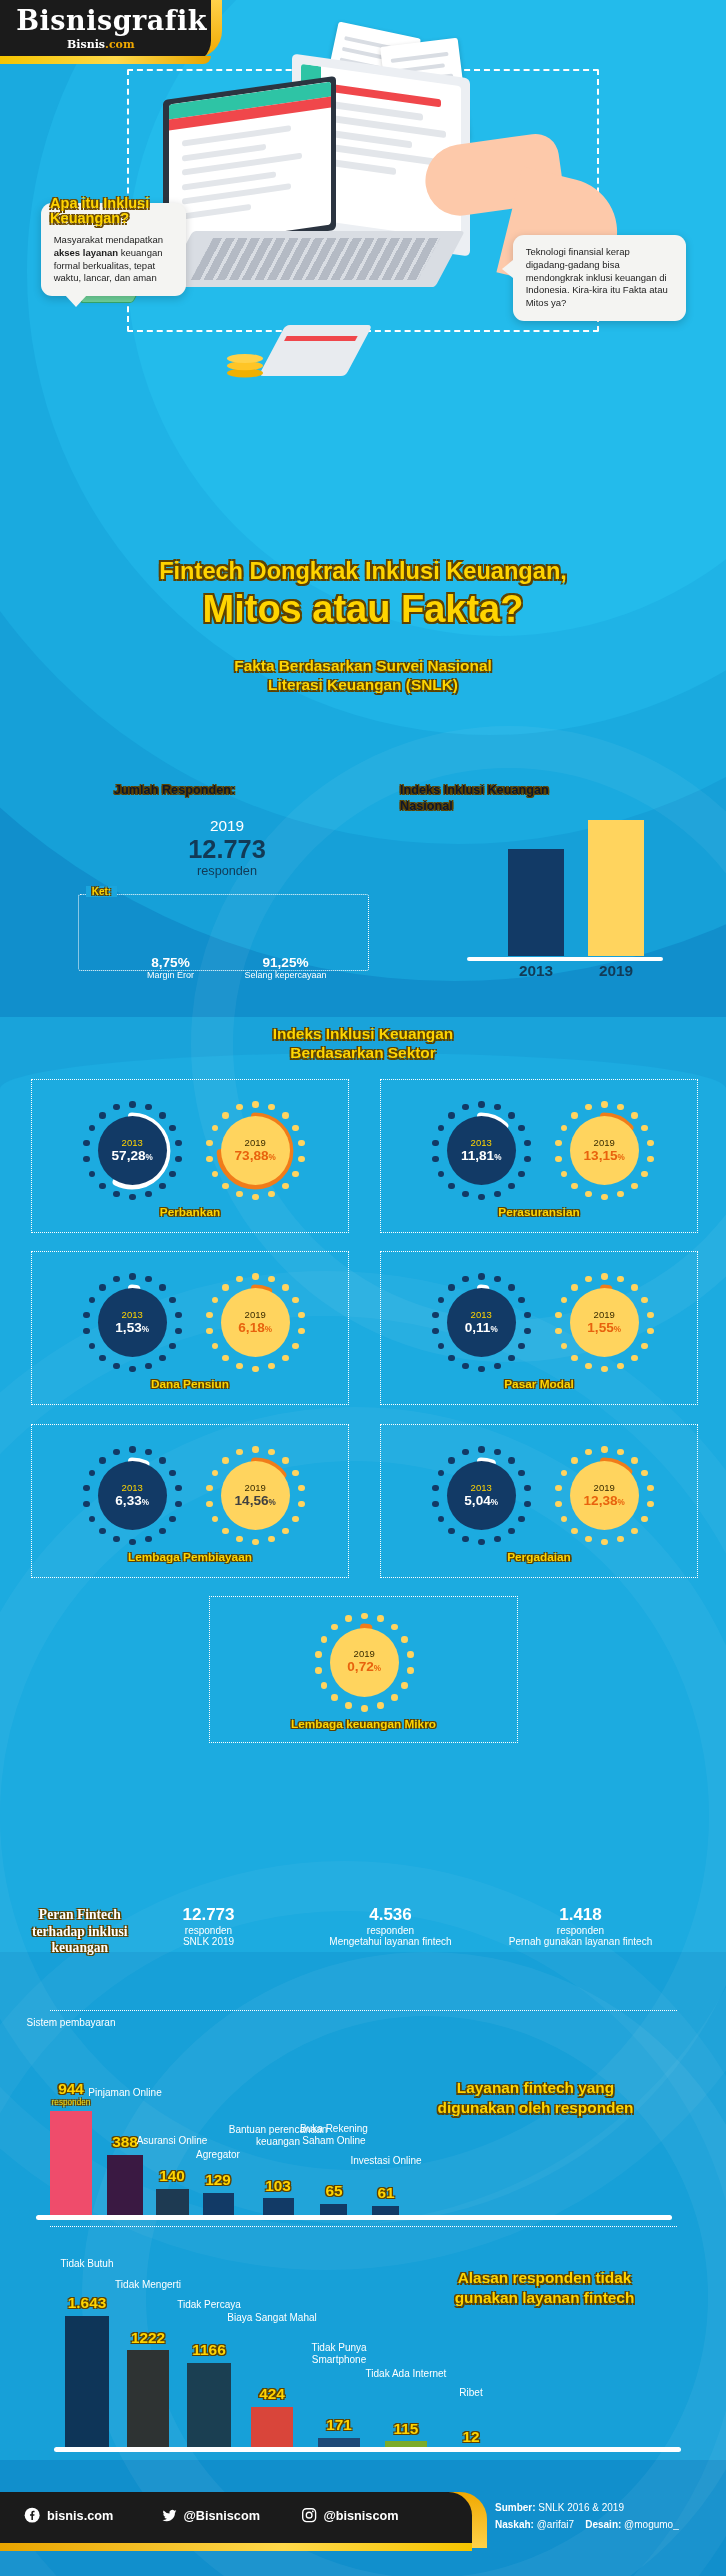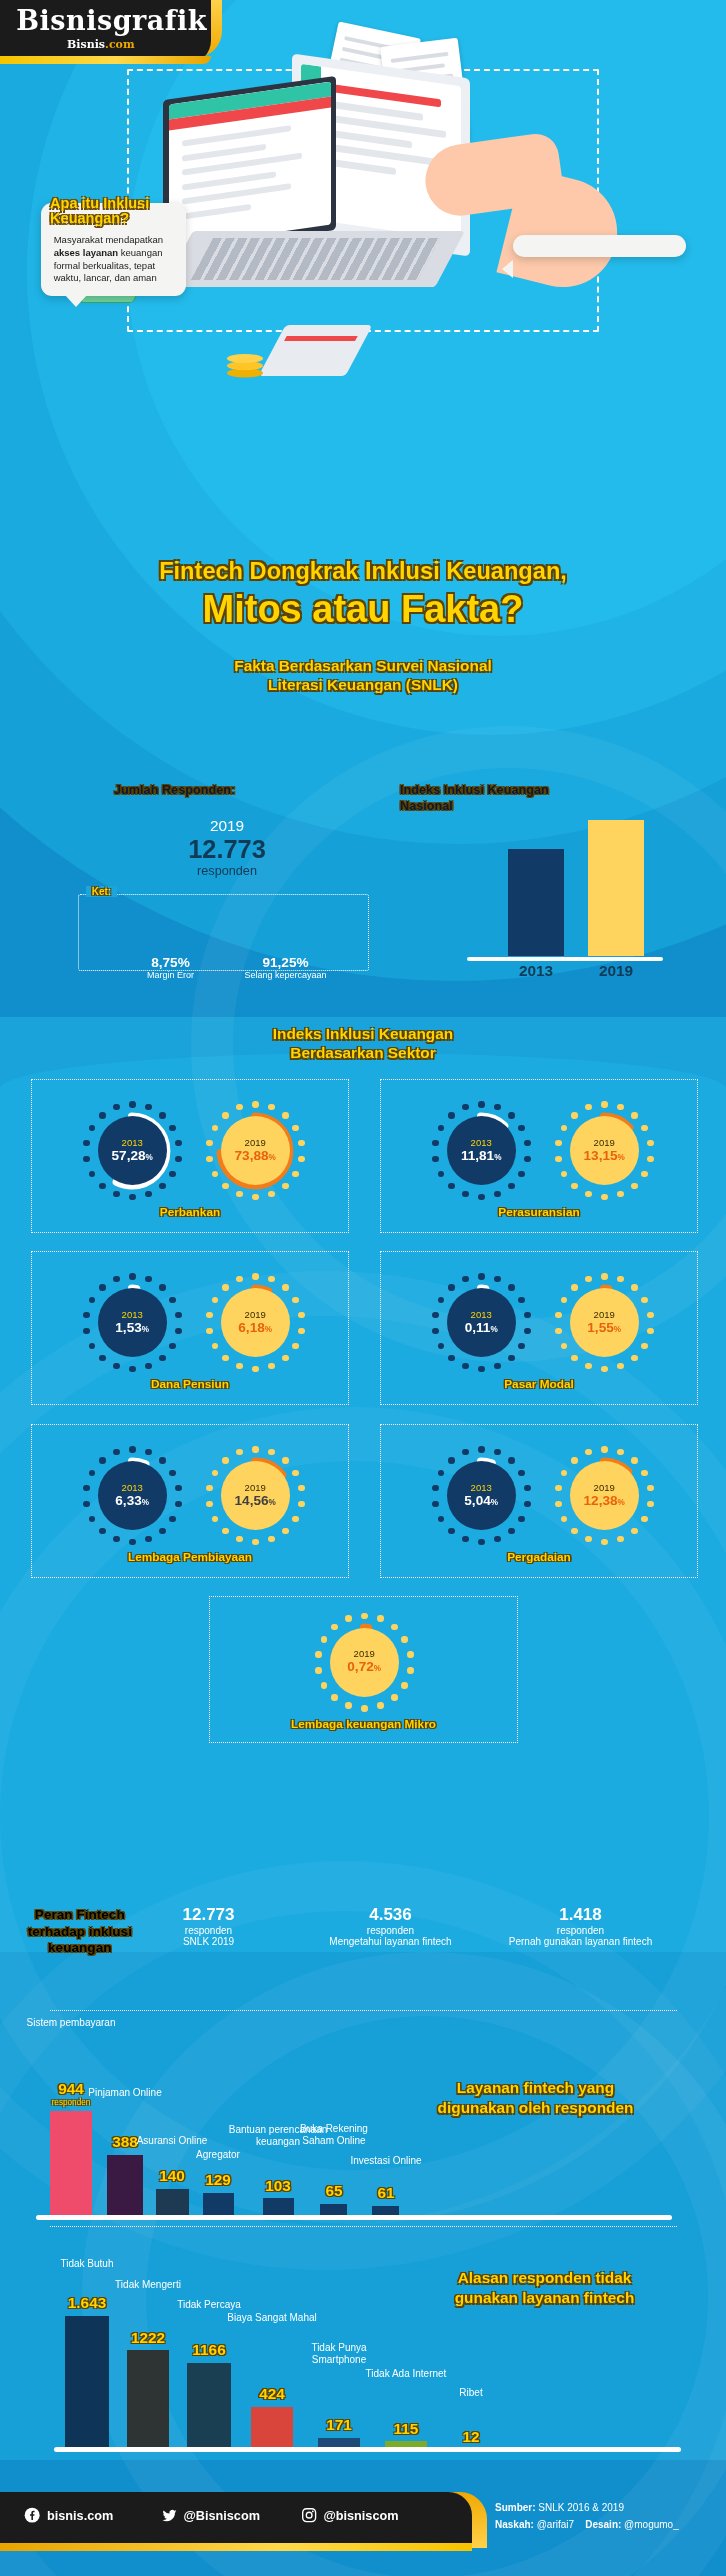--- a/index.html
+++ b/index.html
@@ -210,22 +210,23 @@
   .donut-core .pct { font-size:13.6px; font-weight:bold; line-height:1.1;}
   .donut-core .pct .s { font-size:8.2px; }
   .sector-name {
     position:absolute; width:100%; text-align:center; color:#ffd400; font-weight:bold; font-size:11.8px;
     text-shadow:-1.3px -1.3px 0 #5e4200,1.3px -1.3px 0 #5e4200,-1.3px 1.3px 0 #5e4200,1.3px 1.3px 0 #5e4200;
   }
 
   
   .peran-title {
     position:absolute; left:16.3px; top:1907px; width:127px; text-align:center;
-    color:#000000; font-weight:bold; font-size:13.6px; line-height:1.22;
+    color:#ffffff; font-weight:bold; font-size:13.6px; line-height:1.22;
     text-shadow:-1.4px -1.4px 0 #5e4200,1.4px -1.4px 0 #5e4200,-1.4px 1.4px 0 #5e4200,1.4px 1.4px 0 #5e4200;
+    font-family:Liberation Serif, serif;
   }
   .peran-stat { position:absolute; top:1905px; width:145px; text-align:center; color:#fff;}
   .peran-stat .n { font-size:17px; font-weight:bold; }
   .peran-stat .l1 { font-size:10px; }
   .peran-stat .l2 { font-size:10px; line-height:1.25; }
   .dotted-sep { position:absolute; left:50px; width:627px; border-top:1.8px dotted #fff; }
 
   
   .chart2 { position:absolute; left:0; top:2011px; width:726px; height:209px; }
   .chart3 { position:absolute; left:0; top:2216px; width:726px; height:236px; }
@@ -352,20 +353,21 @@
   <div class="money" style="left:87px;top:223px"></div>
   <div class="coinstack" style="left:227px;top:301px"></div>
 
   <div class="callout left">
     <div class="callout-title">Apa itu Inklusi Keuangan?</div>
     <div class="callout-body">Masyarakat mendapatkan <b>akses layanan</b> keuangan formal berkualitas, tepat waktu, lancar, dan aman</div>
     <div class="tail"></div>
   </div>
 
   <div class="callout right">
+    <div class="callout-body">Teknologi finansial kerap digadang-gadang bisa mendongkrak inklusi keuangan di Indonesia. Kira-kira itu Fakta atau Mitos ya?</div>
     <div class="tail"></div>
   </div>
 </div>
 
 <div class="main-title t-line1">Fintech Dongkrak Inklusi Keuangan,</div>
 <div class="main-title t-line2">Mitos atau Fakta?</div>
 
 <div class="sec-title st-snlk">
   <span>Fakta Berdasarkan Survei Nasional</span><br>
   <span>Literasi Keuangan (SNLK)</span>

